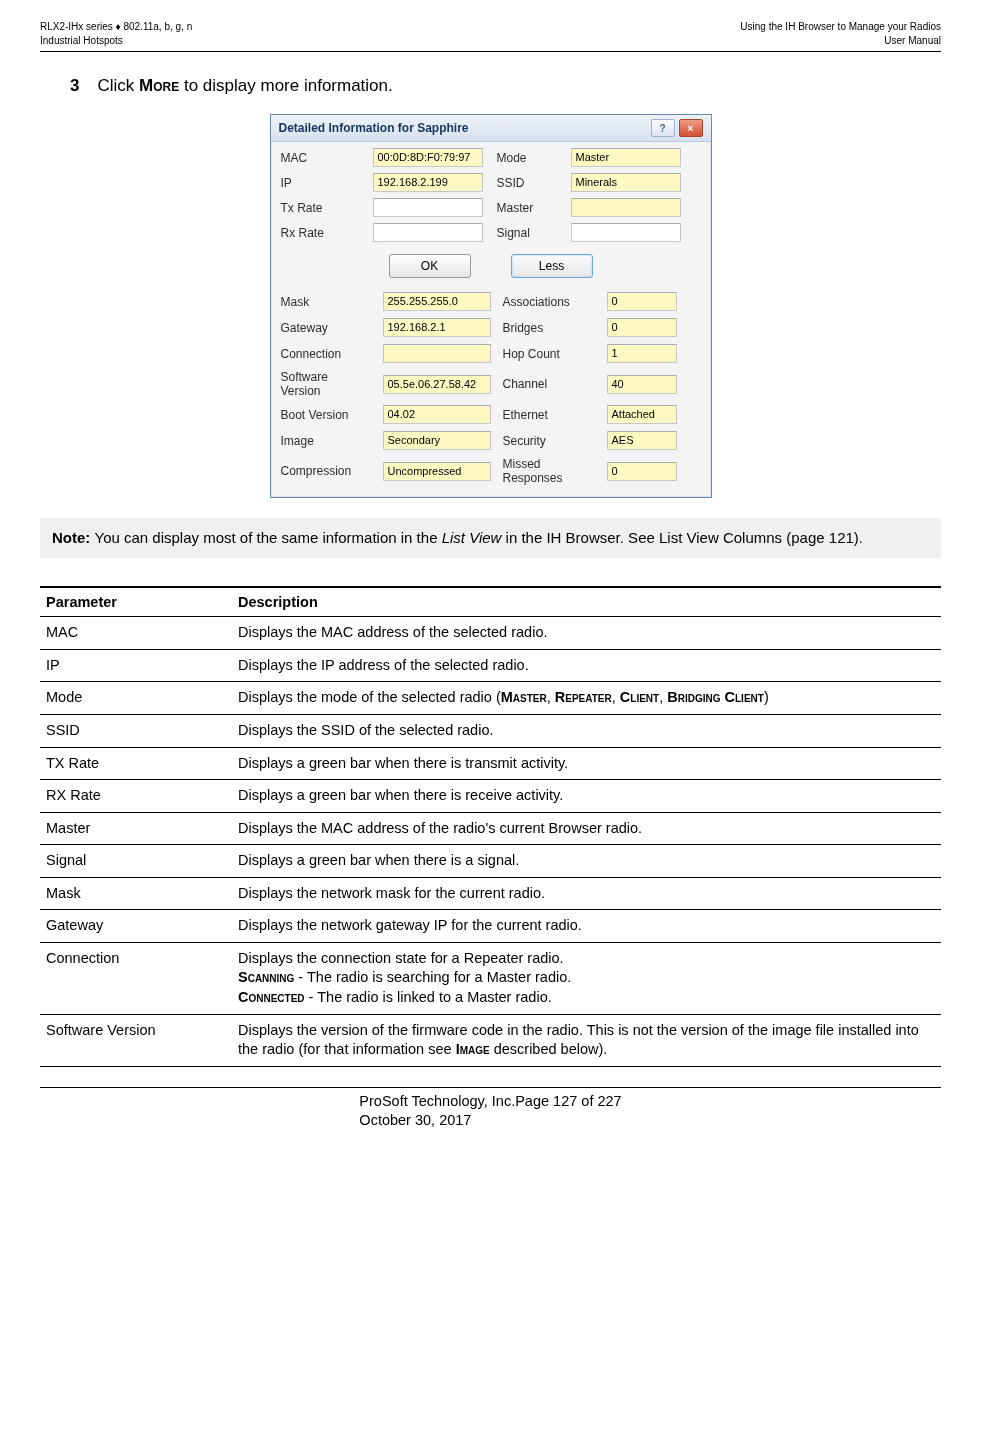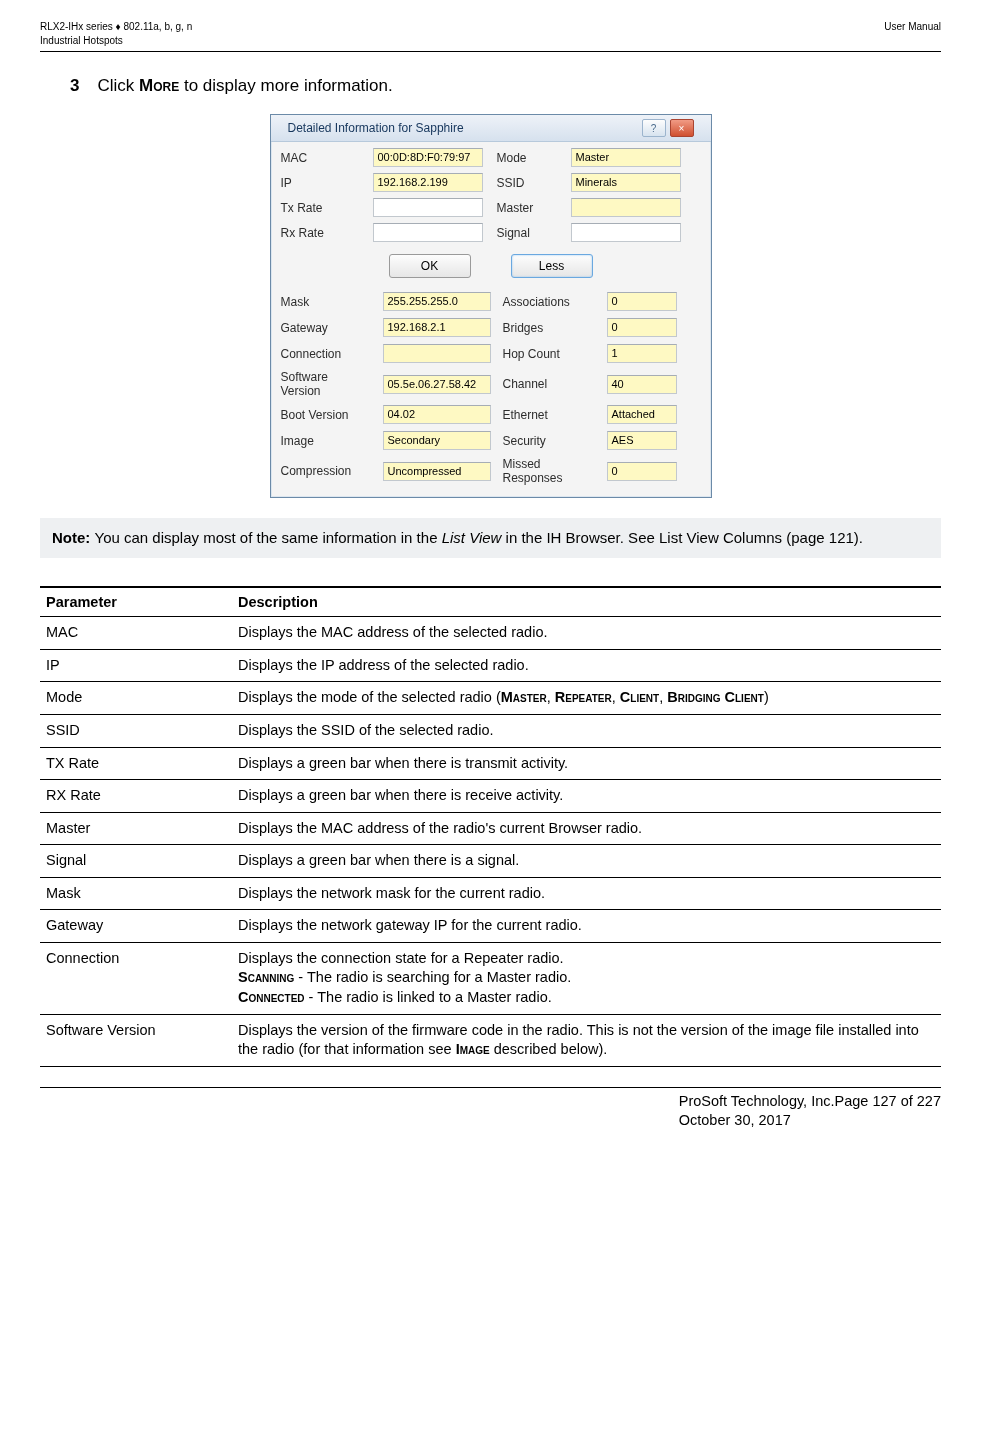--- a/index.html
+++ b/index.html
@@ -27,21 +27,21 @@
     border-top: 1.5px solid #000;
     margin: 4px 0 24px 0;
   }
   hr.rule-bottom {
     border: none;
     border-top: 1.5px solid #000;
     margin: 20px 0 4px 0;
   }
   .footer {
     display: flex;
-    justify-content: flex-end;
+    justify-content: center;
     font-size: 14.5px;
     line-height: 1.35;
   }
   .step {
     font-size: 17px;
     margin: 0 0 18px 30px;
   }
   .step b.num { font-weight: bold; margin-right: 18px; }
   .smallcaps { font-variant: small-caps; }
 
@@ -56,22 +56,22 @@
     border: 1px solid #6b8aa8;
     background: #f4f4f4;
     font-size: 12px;
     font-family: "Segoe UI", Tahoma, Arial, sans-serif;
     color: #000;
     box-shadow: 0 0 0 1px #dce6ef inset;
   }
   .dialog-title {
     background: linear-gradient(#eef2f8,#d6e1ee);
     color: #16365c;
-    font-weight: normal;
-    padding: 4px 17px;
+    font-weight: bold;
+    padding: 4px 8px;
     display:flex;
     justify-content: space-between;
     align-items:center;
     border-bottom: 1px solid #b7c9db;
   }
   .dialog-title .controls { display:flex; gap:4px; }
   .tbtn {
     width:22px; height:16px;
     background: linear-gradient(#fdfdfd,#d7e3ef);
     border:1px solid #9cb4cd;
@@ -177,20 +177,21 @@
 </head>
 <body>
 
 <div class="page">
   <div class="header">
     <div class="left">
       <div>RLX2-IHx series ♦ 802.11a, b, g, n</div>
       <div>Industrial Hotspots</div>
     </div>
     <div class="right">
+      <div>Using the IH Browser to Manage your Radios</div>
       <div>User Manual</div>
     </div>
   </div>
   <hr class="rule">
 
   <p class="step">
     <b class="num">3</b><span>Click </span><b><span class="smallcaps">More</span></b><span> to display more information.</span>
   </p>
 
   <div class="dialog-wrap">

